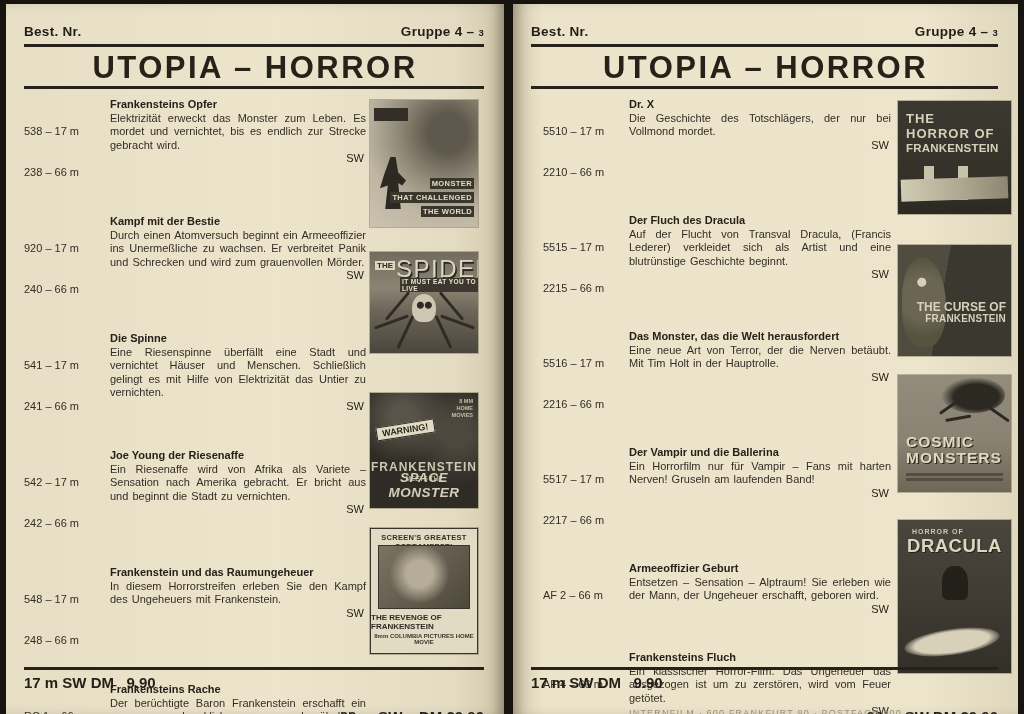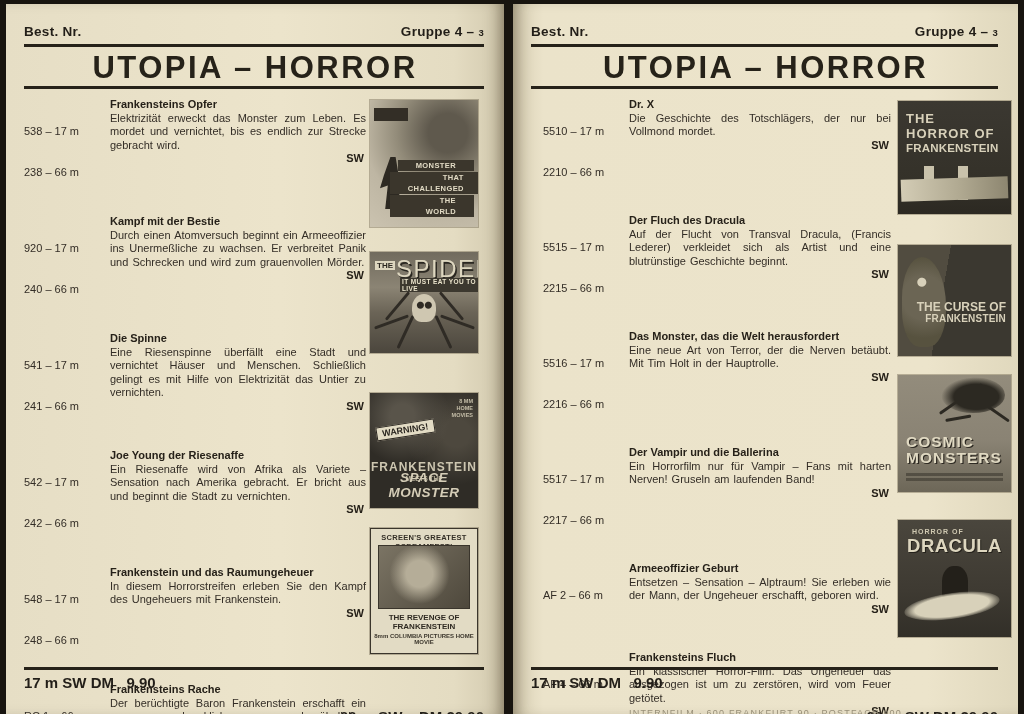--- a/index.html
+++ b/index.html
@@ -36,42 +36,42 @@
   .entries{position:absolute;top:94px;font-size:11px;line-height:13.5px;}
   #page-left .entries{left:18px;width:342px;}
   #page-right .entries{left:30px;width:348px;}
   .entry{display:flex;margin-bottom:9px;}
   #page-right .entry{margin-bottom:8px;}
   .codes{flex:none;width:86px;white-space:pre;color:#332d26;}
   .codes div:empty{display:none;}
   .ebody{flex:1;min-width:0;}
   .etitle{font-weight:bold;color:#262119;}
   .edesc{text-align:justify;word-spacing:1px;}
-  .efmt{text-align:right;font-weight:bold;padding-right:2px;color:#262119;}
+  .efmt{text-align:right;font-weight:normal;padding-right:2px;color:#262119;}
   .frule{top:663px;}
   .fprices{
     position:absolute;top:670px;left:18px;right:20px;
     display:flex;justify-content:space-between;
     font-weight:bold;font-size:15px;line-height:17px;color:#221e18;white-space:pre;
   }
   .imprint{
     position:absolute;top:704px;left:0;right:0;text-align:center;
     font-size:9px;letter-spacing:1.2px;color:#978f78;
   }
   
   .poster{position:absolute;overflow:hidden;box-shadow:0 0 0 1px rgba(60,50,30,.3);}
   #page-left .poster{left:364px;width:108px;}
   #page-right .poster{left:385px;width:113px;}
   
   .pl1{top:96px;height:127px;background:radial-gradient(circle at 72% 26%,#5f594d 0 16%,#938c7a 42%,#beb6a3 68%,#cbc3b0 100%);}
   .ua-chip{position:absolute;top:8px;left:4px;width:34px;height:13px;background:#332e26;}
   .soldier{position:absolute;left:10px;bottom:18px;width:26px;height:52px;background:#2d2922;
     clip-path:polygon(40% 0,60% 0,70% 30%,100% 45%,85% 55%,70% 50%,80% 100%,20% 100%,30% 55%,0 60%,15% 35%);}
   .pl1-title{position:absolute;right:4px;bottom:10px;width:78%;text-align:right;line-height:11px;}
-  .pl1-title span{display:inline-block;background:#3b362c;color:#e2dbc5;font-weight:bold;font-size:7.5px;padding:0 18px;margin-top:1px;letter-spacing:.4px;}
+  .pl1-title span{display:inline-block;background:#3b362c;color:#e2dbc5;font-weight:bold;font-size:7.5px;padding:0 2px;margin-top:1px;letter-spacing:.4px;}
   
   .pl2{top:248px;height:101px;background:linear-gradient(180deg,#716b5e 0%,#8b8474 35%,#57524725 60%,#4b463d 100%),#6e6759;}
   .pl2 .kick{position:absolute;top:9px;left:5px;background:#ddd6bf;color:#2c2822;font-weight:bold;font-size:8px;padding:0 2px;}
   .pl2 .big{position:absolute;top:3px;left:26px;font-size:24px;font-weight:normal;letter-spacing:1.5px;color:#ddd6bf;text-shadow:1.5px 1.5px 0 #2a2721;}
   .pl2 .sub{position:absolute;top:26px;left:30px;font-size:6.5px;font-weight:bold;color:#eae3cb;background:#3c382f;padding:0 2px;letter-spacing:.4px;}
   .skull{position:absolute;top:42px;left:42px;width:24px;height:28px;border-radius:50% 50% 40% 40%;
     background:radial-gradient(circle at 35% 40%,#2f2b24 0 3px,transparent 4px),radial-gradient(circle at 68% 40%,#2f2b24 0 3px,transparent 4px),#cfc7b1;}
   .leg{position:absolute;width:3px;height:36px;background:#2f2b25;border-radius:2px;}
   .leg1{top:36px;left:26px;transform:rotate(40deg);}
   .leg2{top:52px;left:20px;transform:rotate(70deg);}
@@ -84,21 +84,21 @@
   .pl3 .warn{position:absolute;top:30px;left:6px;transform:rotate(-9deg);background:#e2dbc4;color:#2b2721;border:1px solid #2b2721;font-weight:bold;font-size:9px;padding:1px 5px;}
   .pl3 .corner{position:absolute;top:5px;right:5px;width:30px;text-align:right;font-size:5.5px;line-height:7px;color:#c6bfa9;font-weight:bold;}
   .pl3 .l1{position:absolute;bottom:34px;left:0;right:0;text-align:center;font-weight:bold;font-size:12px;letter-spacing:1px;color:#cdc6b0;}
   .pl3 .l2{position:absolute;bottom:26px;left:0;right:0;text-align:center;font-weight:bold;font-size:6.5px;color:#b3ac96;}
   .pl3 .l3{position:absolute;bottom:8px;left:0;right:0;text-align:center;font-weight:bold;font-style:italic;font-size:13.5px;letter-spacing:.5px;color:#d5cdb7;}
   
   .pl4{top:524px;height:126px;background:#e2dbc4;border:1px solid #3a352c;box-sizing:border-box;}
   .pl4 .banner{position:absolute;top:4px;left:0;right:0;text-align:center;font-weight:bold;font-size:7.5px;letter-spacing:.3px;color:#332e26;}
   .pl4 .img{position:absolute;top:16px;left:7px;right:7px;height:62px;border:1px solid #3a352c;
     background:radial-gradient(circle at 45% 45%,#b5ad98 0 22%,transparent 50%),linear-gradient(135deg,#7b7464 0%,#4e483c 100%);}
-  .pl4 .title{position:absolute;bottom:22px;left:0;right:0;text-align:center;font-weight:bold;font-size:8px;color:#2f2a22;}
+  .pl4 .title{position:absolute;bottom:22px;left:0;right:0;font-weight:bold;font-size:8px;color:#2f2a22;}
   .pl4 .credit{position:absolute;bottom:8px;left:0;right:0;text-align:center;font-weight:bold;font-size:6px;color:#3b362c;}
   
   .pr1{top:97px;height:113px;background:linear-gradient(180deg,#3b3831 0%,#343129 70%,#2c2922 100%);}
   .pr1 .txt{position:absolute;top:10px;left:8px;font-weight:bold;color:#d8d1ba;line-height:15px;}
   .pr1 .t1,.pr1 .t2{font-size:13px;letter-spacing:1px;}
   .pr1 .t3{font-size:11.5px;letter-spacing:.2px;}
   .coffin{position:absolute;bottom:14px;left:3px;right:3px;height:22px;transform:rotate(-2deg);
     background:linear-gradient(90deg,#d3ccb5 0%,#b0a991 55%,#8d8670 100%);}
   .coffin-post{position:absolute;bottom:14px;width:10px;height:34px;background:#c9c2ab;}
   .post1{left:26px;}.post2{left:60px;}
@@ -115,21 +115,21 @@
     background:radial-gradient(ellipse at 55% 55%,#2c2922 0 45%,transparent 70%);}
   .sleg{position:absolute;width:2.5px;height:26px;background:#2c2922;border-radius:2px;}
   .sleg1{top:18px;right:60px;transform:rotate(55deg);}
   .sleg2{top:30px;right:52px;transform:rotate(80deg);}
   .sleg3{top:26px;right:12px;transform:rotate(-55deg);}
   .sleg4{top:8px;right:26px;transform:rotate(-20deg);}
   .pr3 .txt{position:absolute;bottom:26px;left:8px;font-weight:bold;line-height:16px;font-size:15.5px;letter-spacing:1px;color:#e0d9c2;text-shadow:1.2px 1.2px 0 #2e2a23;}
   .pr3 .tiny{position:absolute;bottom:10px;left:8px;right:8px;height:9px;
     background:linear-gradient(180deg,#3c382f 0 3px,transparent 3px 5px,#3c382f 5px 8px,transparent 8px);opacity:.6;}
   
-  .pr4{top:516px;height:117px;background:linear-gradient(180deg,#4a463d 0%,#3e3a32 60%,#322f28 100%);}
+  .pr4{top:516px;height:153px;background:linear-gradient(180deg,#4a463d 0%,#3e3a32 60%,#322f28 100%);}
   .pr4 .kick{position:absolute;top:8px;left:14px;font-weight:bold;font-size:7px;letter-spacing:1px;color:#cfc8b1;}
   .pr4 .big{position:absolute;top:15px;left:0;right:0;text-align:center;font-weight:bold;font-size:18.5px;letter-spacing:.5px;color:#ddd6bf;text-shadow:1px 1px 0 #24211b;}
   .drac{position:absolute;top:46px;left:44px;width:26px;height:34px;border-radius:45% 45% 20% 20%;background:#23201a;}
   .woman{position:absolute;bottom:18px;left:6px;width:96px;height:26px;border-radius:50%;
     transform:rotate(-8deg);background:radial-gradient(ellipse at 50% 50%,#d8d1ba 0 55%,transparent 75%);}
 </style>
 </head>
 <body>
 
 <div class="page" id="page-left">

